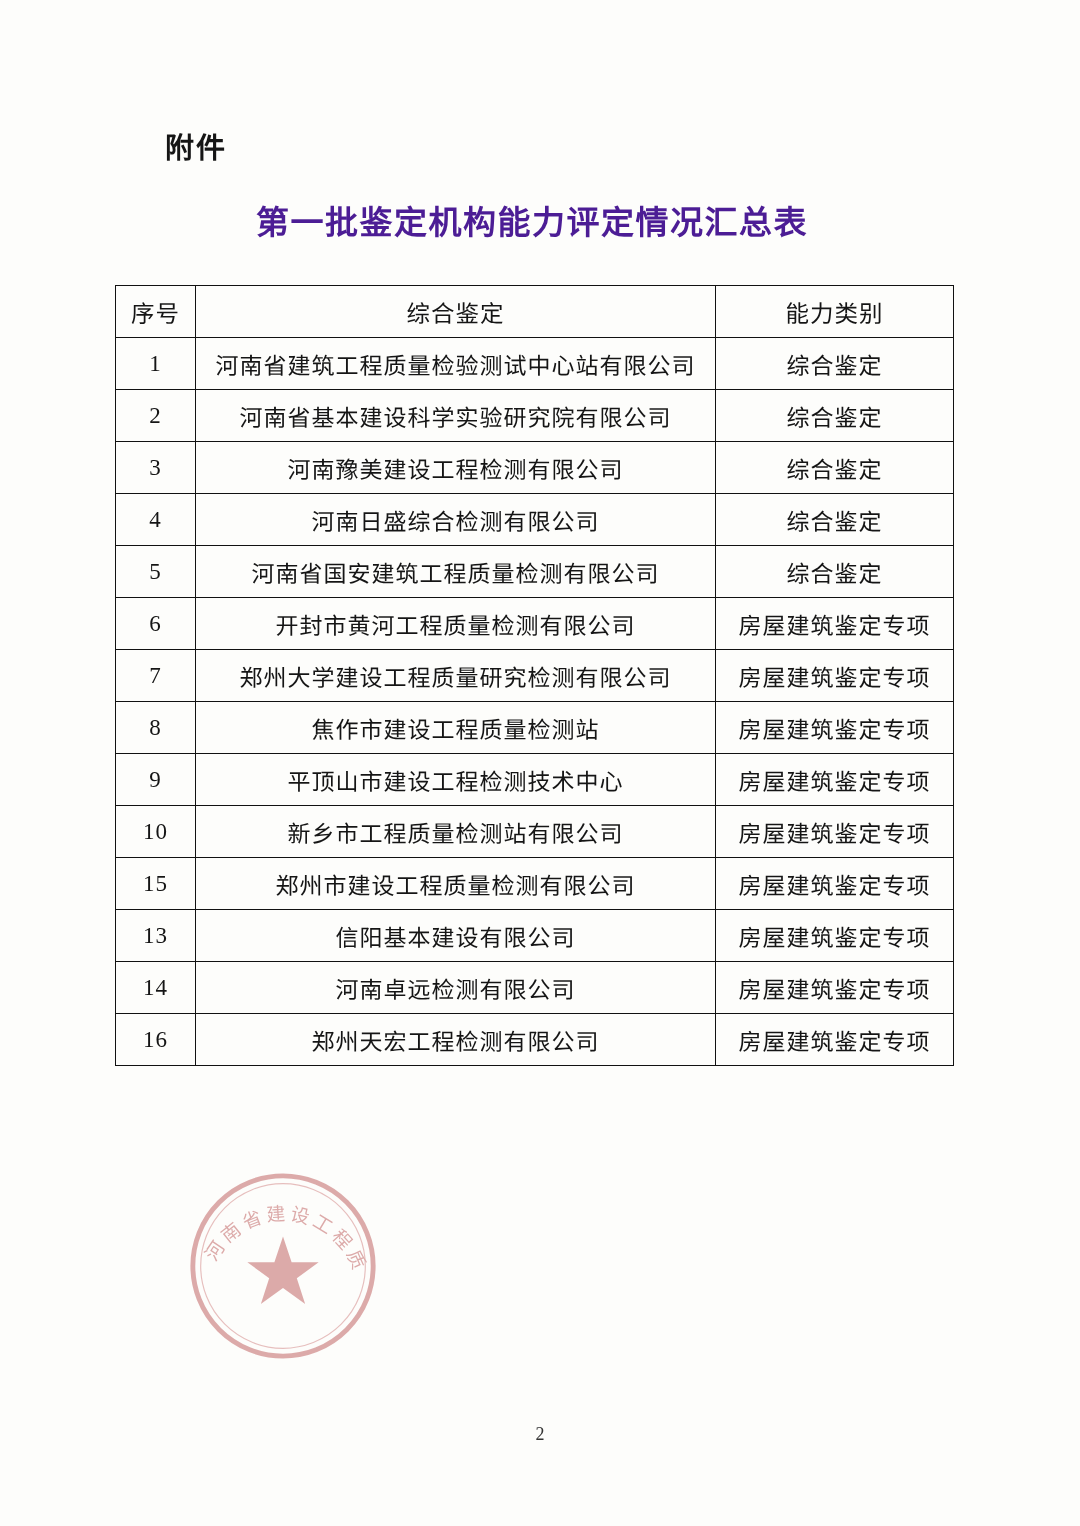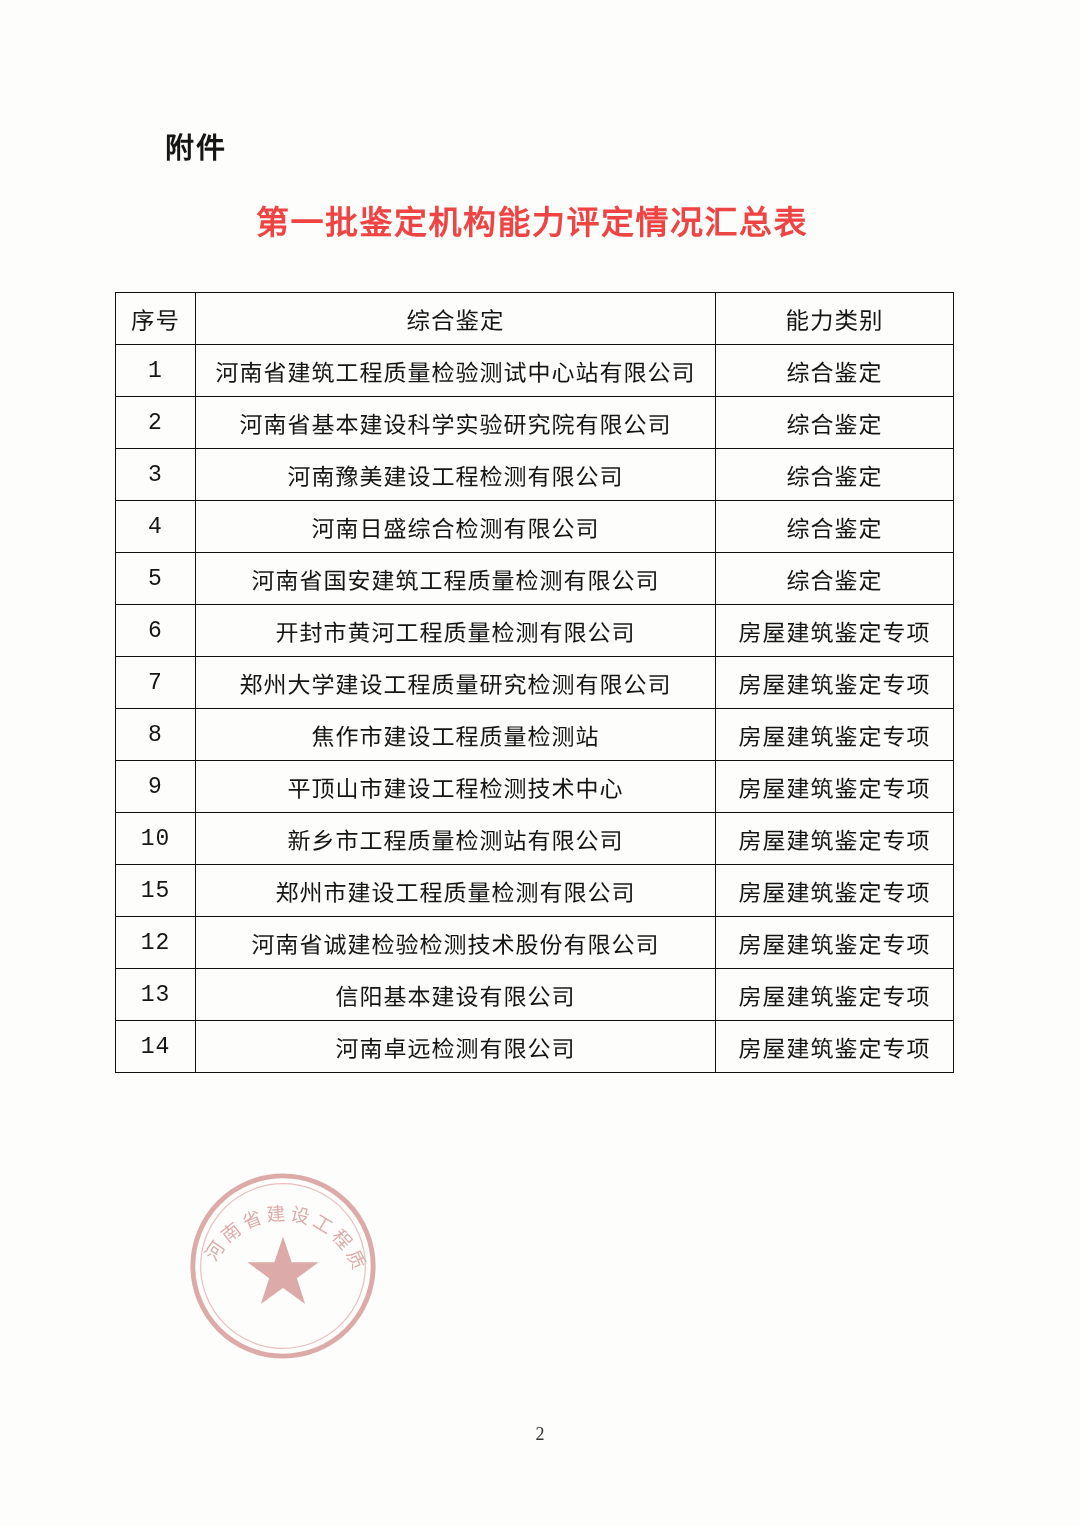--- a/index.html
+++ b/index.html
@@ -31,28 +31,27 @@
   }
   .doc-title {
     position: absolute;
     left: 0;
     right: 16px;
     top: 196px;
     text-align: center;
     font-size: 33px;
     font-weight: bold;
     letter-spacing: 1.5px;
-    color: #ef4444;
+    color: #4c1d95;
   }
   .table-wrap {
     position: absolute;
     left: 115px;
-    top: 292px;
+    top: 285px;
     width: 838px;
-    font-family: Liberation Mono, monospace;
   }
   table.summary {
     border-collapse: collapse;
     width: 100%;
     table-layout: fixed;
   }
   table.summary td, table.summary th {
     border: 1.5px solid #111;
     height: 51px;
     font-size: 23px;
@@ -168,32 +167,32 @@
             <td class="idx">10</td>
             <td class="name">新乡市工程质量检测站有限公司</td>
             <td class="cat">房屋建筑鉴定专项</td>
           </tr>
           <tr>
             <td class="idx">15</td>
             <td class="name">郑州市建设工程质量检测有限公司</td>
             <td class="cat">房屋建筑鉴定专项</td>
           </tr>
           <tr>
-            <td class="idx">12</td>
-            <td class="name">河南省诚建检验检测技术股份有限公司</td>
-            <td class="cat">房屋建筑鉴定专项</td>
-          </tr>
-          <tr>
             <td class="idx">13</td>
             <td class="name">信阳基本建设有限公司</td>
             <td class="cat">房屋建筑鉴定专项</td>
           </tr>
           <tr>
             <td class="idx">14</td>
             <td class="name">河南卓远检测有限公司</td>
+            <td class="cat">房屋建筑鉴定专项</td>
+          </tr>
+          <tr>
+            <td class="idx">16</td>
+            <td class="name">郑州天宏工程检测有限公司</td>
             <td class="cat">房屋建筑鉴定专项</td>
           </tr>
         </tbody>
     </table>
   </div>
 
   <div class="seal">
     <svg viewBox="0 0 200 200" width="196" height="196" aria-hidden="true">
       <circle cx="100" cy="100" r="92" fill="none" stroke="#b03a3a" stroke-width="5"></circle>
       <circle cx="100" cy="100" r="84" fill="none" stroke="#c86a6a" stroke-width="1.2"></circle>

